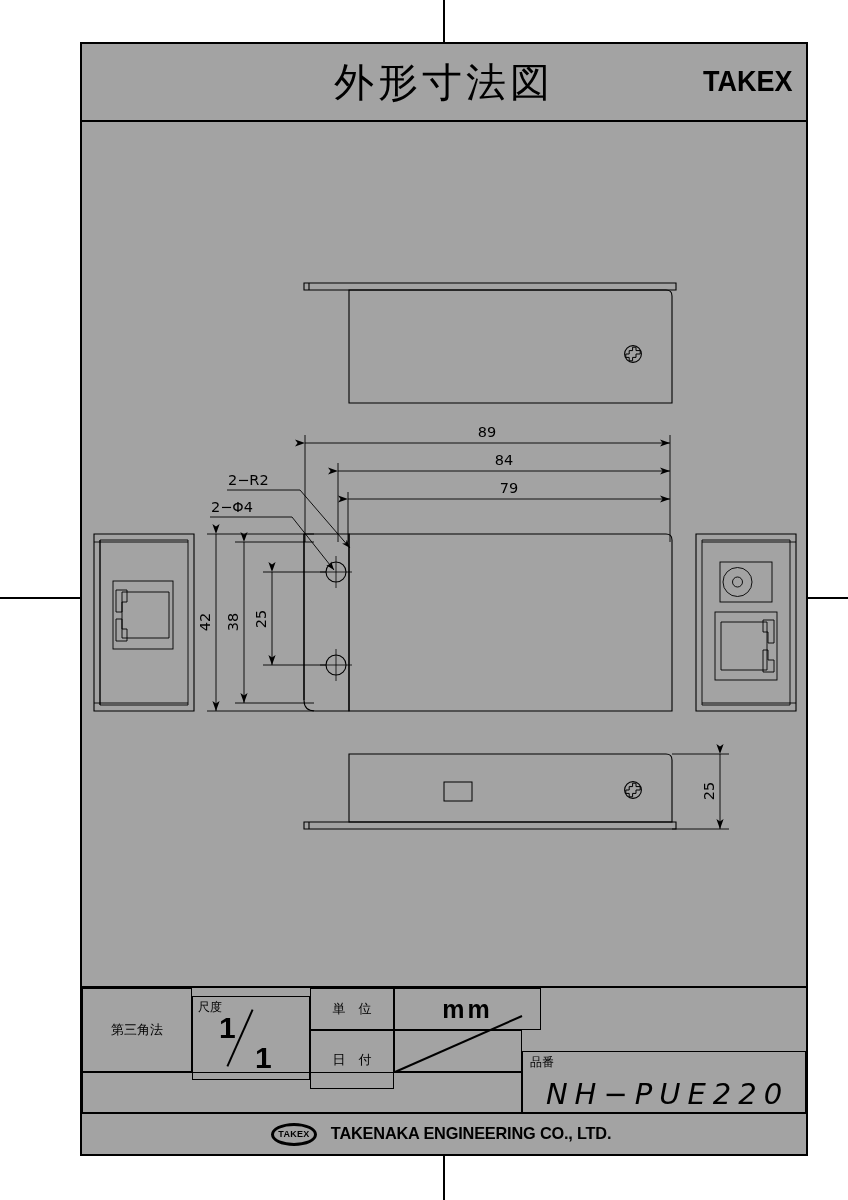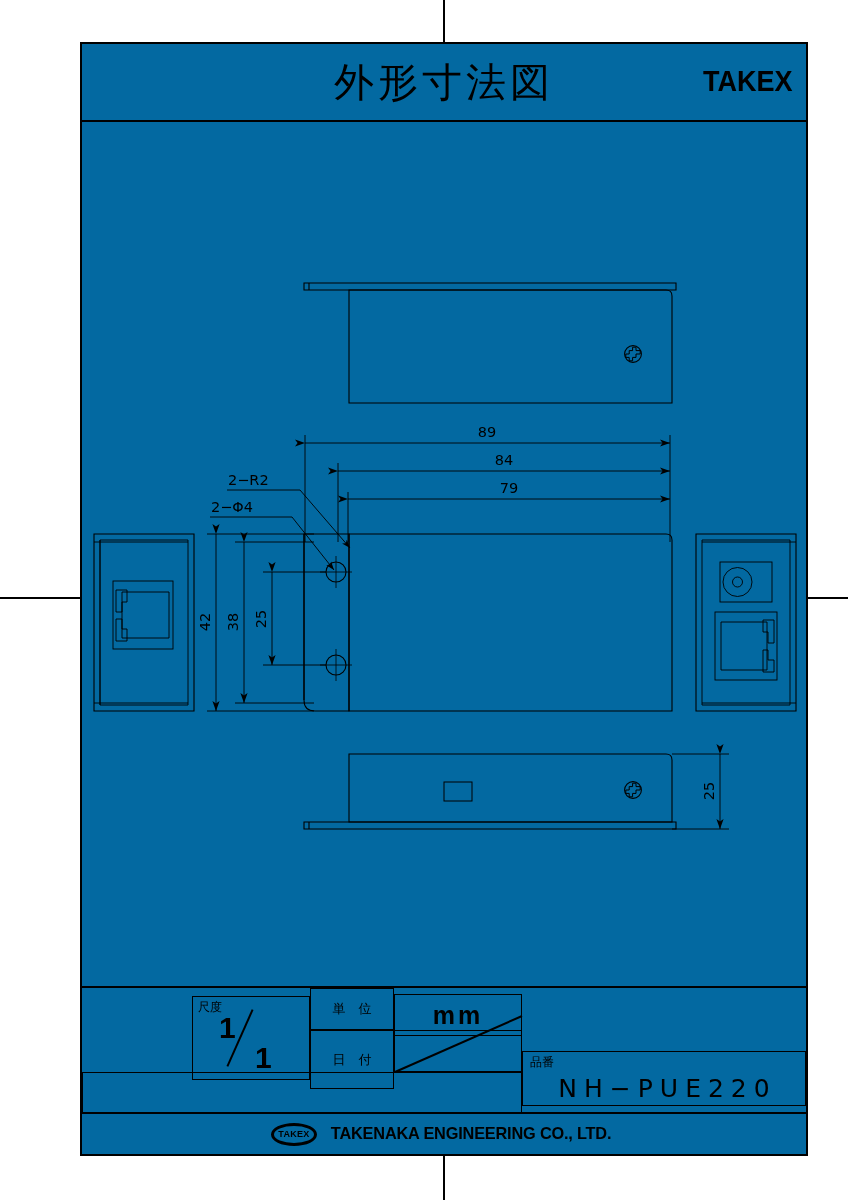--- a/index.html
+++ b/index.html
@@ -11,21 +11,21 @@
   #sheet{position:absolute;inset:0;}
 
   
   .cmark{position:absolute;background:#000;}
   .cmark.v{width:2px;}
   .cmark.h{height:2px;}
 
   
   .frame{
     position:absolute;left:80px;top:42px;width:728px;height:1114px;
-    border:2px solid #000;box-sizing:border-box;background:#0369a1;
+    border:2px solid #000;box-sizing:border-box;background:#a3a3a3;
   }
 
   
   .titlebar{
     position:absolute;left:0;top:0;width:100%;height:78px;
     border-bottom:2px solid #000;box-sizing:border-box;
   }
   .drawing-title{
     position:absolute;left:0;right:0;top:50%;transform:translateY(-50%);
     text-align:center;font-size:40px;letter-spacing:4px;
@@ -79,21 +79,21 @@
     position:absolute;left:46px;top:10px;width:2px;height:62px;background:#000;
     transform:rotate(24deg);transform-origin:center;
   }
   .sub-lbl{position:absolute;left:5px;top:2px;font-size:12px;font-family:"DejaVu Sans",sans-serif;}
 
   .pn-cell .hdr{position:absolute;left:7px;top:2px;font-size:12px;font-family:"DejaVu Sans",sans-serif;}
   .pn-cell .val{
     position:absolute;left:0;right:0;bottom:2px;text-align:center;
     font-size:23px;font-family:"DejaVu Sans",sans-serif;
   }
-  .pn-cell .val.code{font-size:25px;letter-spacing:7px;padding-left:7px;}
+  .pn-cell .val.code{font-size:29px;letter-spacing:7px;padding-left:7px;font-style:italic;}
   .diag{position:absolute;left:0;top:0;width:100%;height:100%;}
 </style>
 </head>
 <body>
 
 <div id="sheet">
 
   <div class="cmark v" style="left:443px;top:0;height:44px;"></div>
   <div class="cmark v" style="left:443px;top:1154px;height:46px;"></div>
   <div class="cmark h" style="left:0;top:597px;width:82px;"></div>
@@ -268,52 +268,55 @@
           <text x="632" y="669" transform="rotate(-90 632 669)" text-anchor="middle" font-family="DejaVu Sans, sans-serif" font-size="14.5" fill="#000" stroke="none">25</text>
 
         </g>
       </svg>
     </div>
 
     <div class="titleblock">
 
       <div class="tb-grid">
 
+        <div class="tb-cell" style="left:0;top:0;width:110px;height:84px;">
+          <span class="center-mid tb-lbl">第三角法</span>
+        </div>
 
         <div class="tb-cell" style="left:110px;top:8px;width:118px;height:84px;">
           <span class="sub-lbl">尺度</span>
           <div class="frac">
             <span class="num">1</span>
             <span class="bar"></span>
             <span class="den">1</span>
           </div>
         </div>
 
         <div class="tb-cell" style="left:228px;top:0;width:84px;height:42px;">
           <span class="center-mid tb-lbl">単　位</span>
         </div>
-        <div class="tb-cell" style="left:312px;top:6px;width:128px;height:42px;padding-left:28px;">
+        <div class="tb-cell" style="left:312px;top:0;width:147px;height:42px;padding-left:28px;">
           <span class="center-mid" style="font-size:25px;font-weight:bold;letter-spacing:3px;">mm</span>
         </div>
 
         <div class="tb-cell" style="left:228px;top:42px;width:84px;height:59px;">
           <span class="center-mid tb-lbl">日　付</span>
         </div>
         <div class="tb-cell" style="left:312px;top:42px;width:128px;height:42px;">
           <span class="center-mid tb-lbl"></span>
         </div>
 
         <svg class="diag" width="100%" height="100%" style="pointer-events:none;">
           <line x1="313" y1="84" x2="440" y2="28" stroke="#000" stroke-width="2"></line>
         </svg>
 
         <div class="tb-cell" style="left:0;top:84px;width:440px;height:42px;"></div>
 
 
-        <div class="tb-cell pn-cell" style="left:440px;top:63px;width:284px;height:55px;">
+        <div class="tb-cell pn-cell" style="left:440px;top:63px;width:284px;height:63px;">
           <span class="hdr">品番</span>
           <span class="val code">NH−PUE220</span>
         </div>
       </div>
 
       <div class="footer">
         <span class="logo-oval">TAKEX</span>
         <span class="company">TAKENAKA ENGINEERING CO., LTD.</span>
       </div>
     </div>

